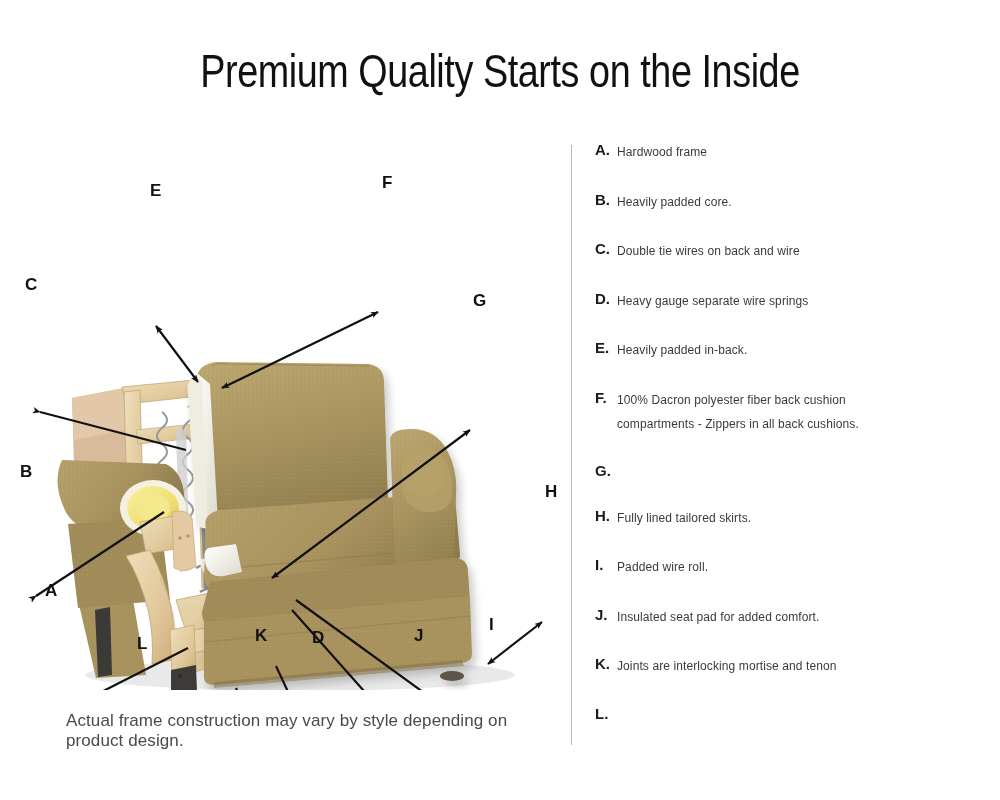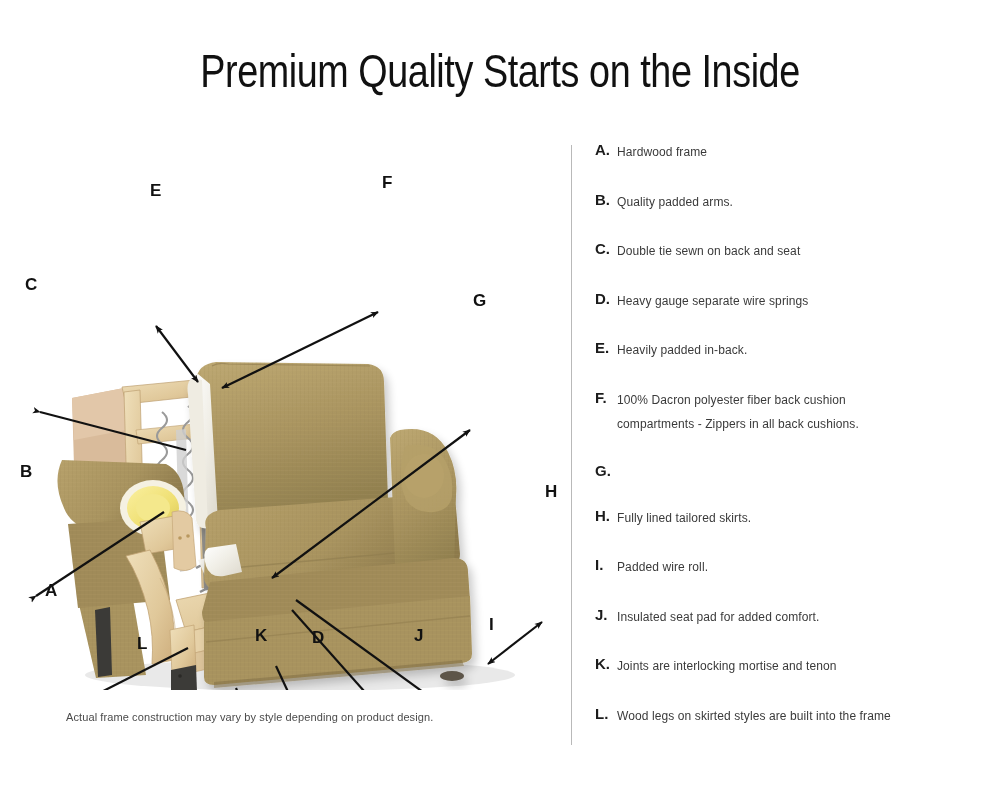--- a/index.html
+++ b/index.html
@@ -71,21 +71,21 @@
     letter-spacing: 0.1px;
   }
   .legend-text .cont { display: block; }
 
   
   #caption {
     position: absolute;
     left: 66px;
     top: 711px;
     width: 470px;
-    font-size: 11px;
+    font-size: 17px;
     color: #4a4a4a;
     letter-spacing: 0.1px;
   }
 
   
   #illustration {
     position: absolute;
     left: 0;
     top: 130px;
     width: 571px;
@@ -313,26 +313,26 @@
 
 <div id="legend">
 
   <div class="legend-item">
     <span class="legend-letter">A.</span>
     <span class="legend-text">Hardwood frame</span>
   </div>
 
   <div class="legend-item">
     <span class="legend-letter">B.</span>
-    <span class="legend-text">Quality padded arms.</span>
+    <span class="legend-text">Heavily padded core.</span>
   </div>
 
   <div class="legend-item">
     <span class="legend-letter">C.</span>
-    <span class="legend-text">Double tie sewn on back and seat</span>
+    <span class="legend-text">Double tie wires on back and wire</span>
   </div>
 
   <div class="legend-item">
     <span class="legend-letter">D.</span>
     <span class="legend-text">Heavy gauge separate wire springs</span>
   </div>
 
   <div class="legend-item">
     <span class="legend-letter">E.</span>
     <span class="legend-text">Heavily padded in-back.</span>
@@ -365,16 +365,15 @@
     <span class="legend-text">Insulated seat pad for added comfort.</span>
   </div>
 
   <div class="legend-item">
     <span class="legend-letter">K.</span>
     <span class="legend-text">Joints are interlocking mortise and tenon</span>
   </div>
 
   <div class="legend-item">
     <span class="legend-letter">L.</span>
-    <span class="legend-text">Wood legs on skirted styles are built into the frame</span>
   </div>
 
 </div>
 
 </body></html>

